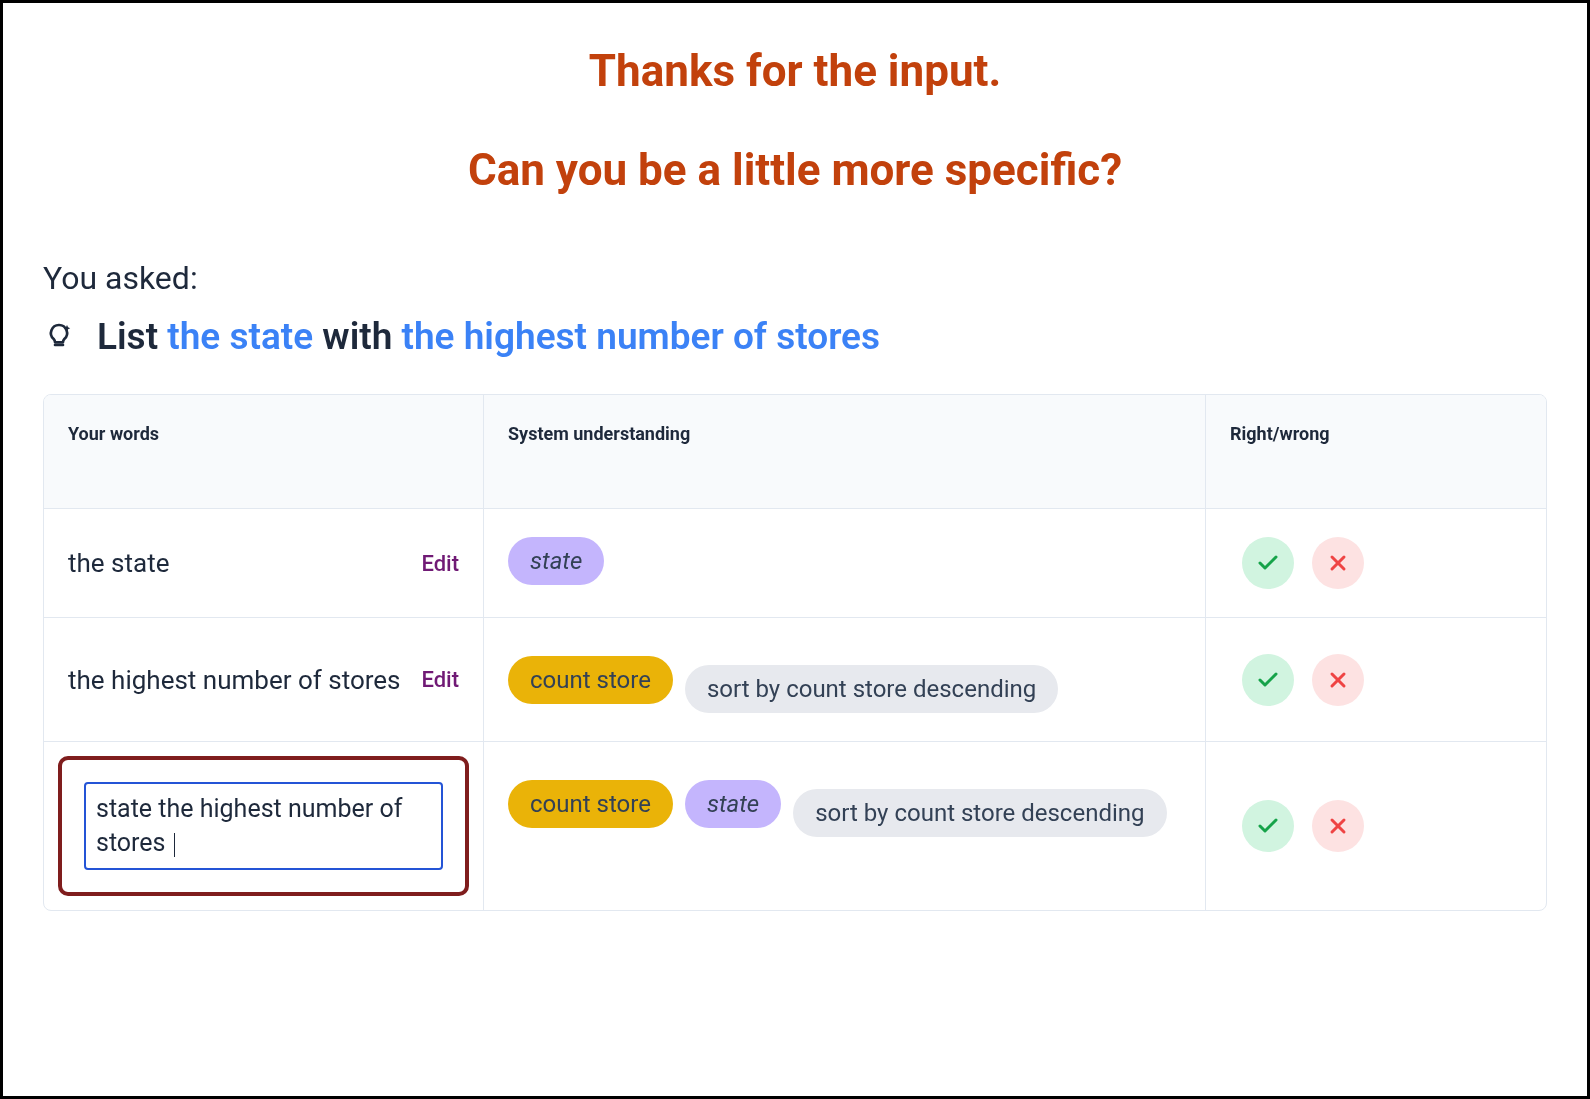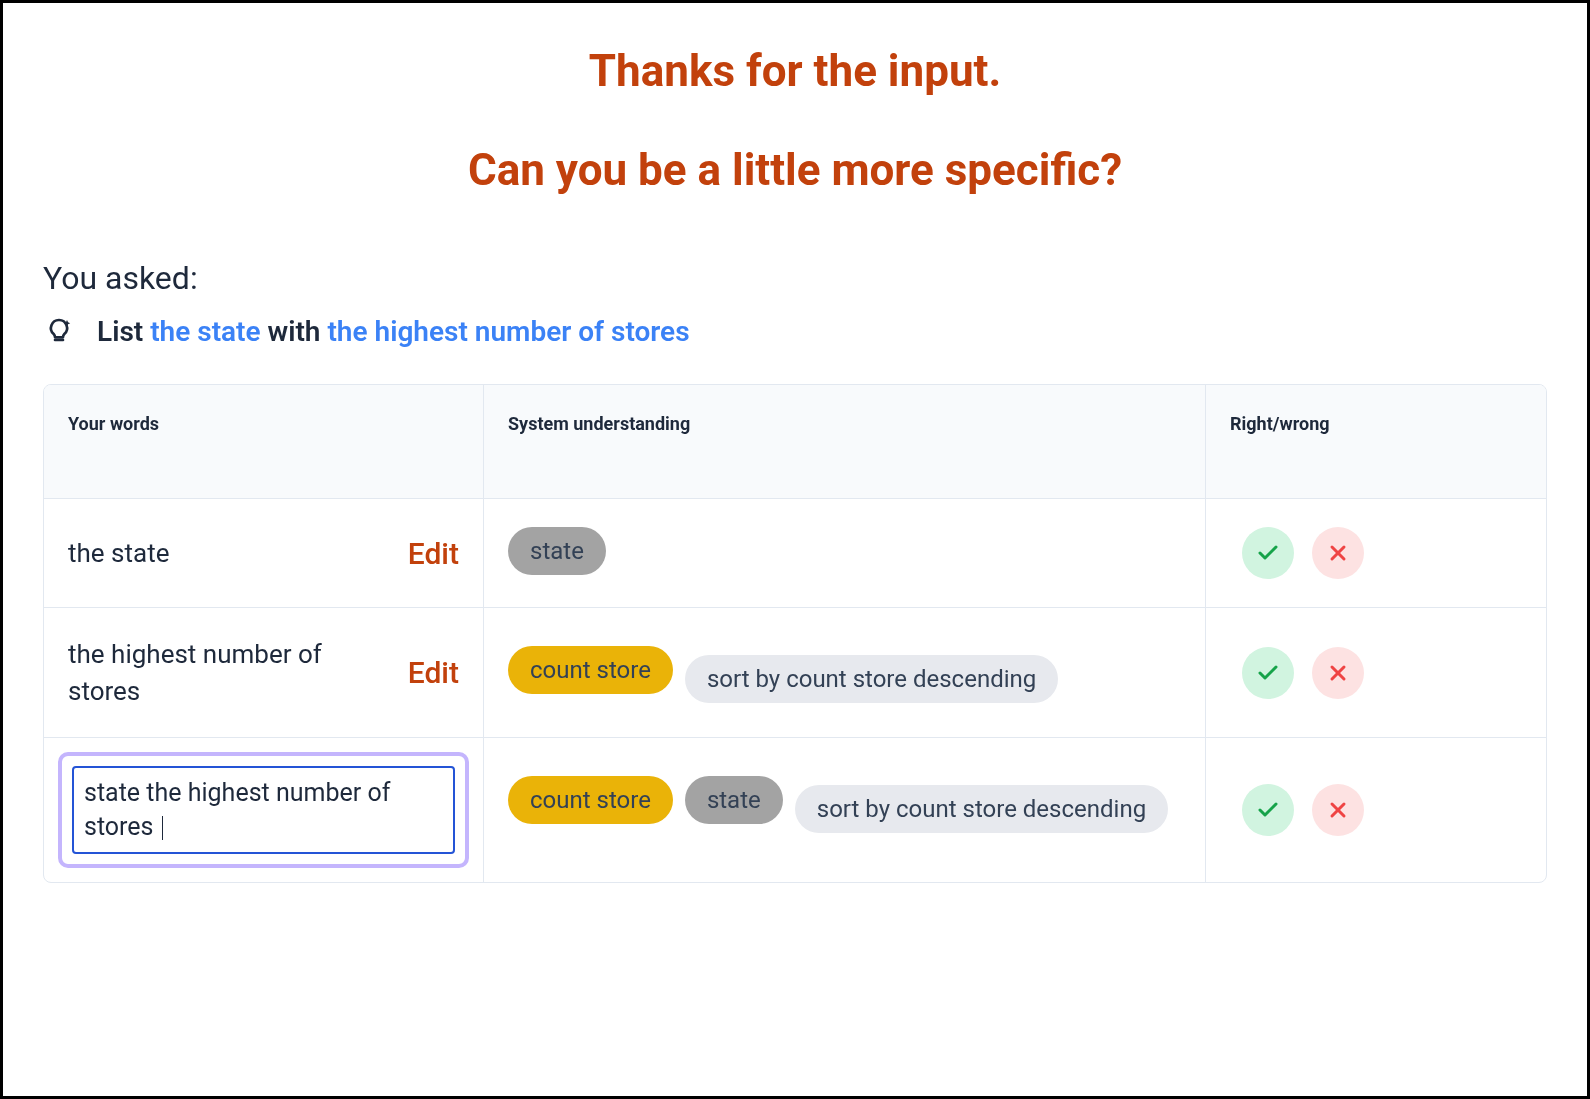--- a/index.html
+++ b/index.html
@@ -39,21 +39,21 @@
       align-items: center;
       gap: 22px;
       margin-bottom: 36px;
     }
     .sparkle-icon {
       width: 32px;
       height: 32px;
       flex-shrink: 0;
     }
     .query-text {
-      font-size: 28px;
+      font-size: 37px;
       font-weight: 600;
       color: #1e293b;
     }
     .query-text .hl {
       color: #3b82f6;
     }
     .table {
       border: 1px solid #e2e8f0;
       border-radius: 8px;
       overflow: hidden;
@@ -100,65 +100,65 @@
       align-items: center;
       justify-content: space-between;
       gap: 12px;
     }
     .words-text {
       font-size: 26px;
       color: #1e293b;
       line-height: 1.4;
     }
     .edit-link {
-      font-size: 30px;
-      color: #c2410c;
+      font-size: 22px;
+      color: #701a75;
       font-weight: 500;
       cursor: pointer;
       flex-shrink: 0;
     }
     .chips {
       display: flex;
       flex-wrap: wrap;
       gap: 12px;
       align-items: center;
     }
     .chip {
       display: inline-block;
       padding: 10px 22px;
       border-radius: 999px;
       font-size: 24px;
       color: #334155;
       white-space: nowrap;
     }
     .chip.green { background: #eab308; }
-    .chip.blue  { background: #a3a3a3; }
+    .chip.blue  { background: #c4b5fd; font-style: italic; }
     .chip.gray  { background: #e7e9ee; margin-top: 19px; }
     .rw-cell {
       display: flex;
       align-items: center;
       gap: 18px;
       padding-left: 36px;
     }
     .icon-btn {
       width: 52px;
       height: 52px;
       border-radius: 50%;
       display: flex;
       align-items: center;
       justify-content: center;
       cursor: pointer;
     }
     .icon-btn.ok { background: #d1f4e0; }
     .icon-btn.no { background: #fde2e2; }
     .icon-btn svg { width: 24px; height: 24px; }
     .edit-box-outer {
-      border: 4px solid #c4b5fd;
+      border: 4px solid #7f1d1d;
       border-radius: 10px;
-      padding: 10px;
+      padding: 22px;
       width: 100%;
     }
     .edit-box-inner {
       border: 2px solid #2454d6;
       border-radius: 4px;
       padding: 8px 10px;
       font-size: 25px;
       color: #1e293b;
       line-height: 1.35;
       min-height: 74px;

